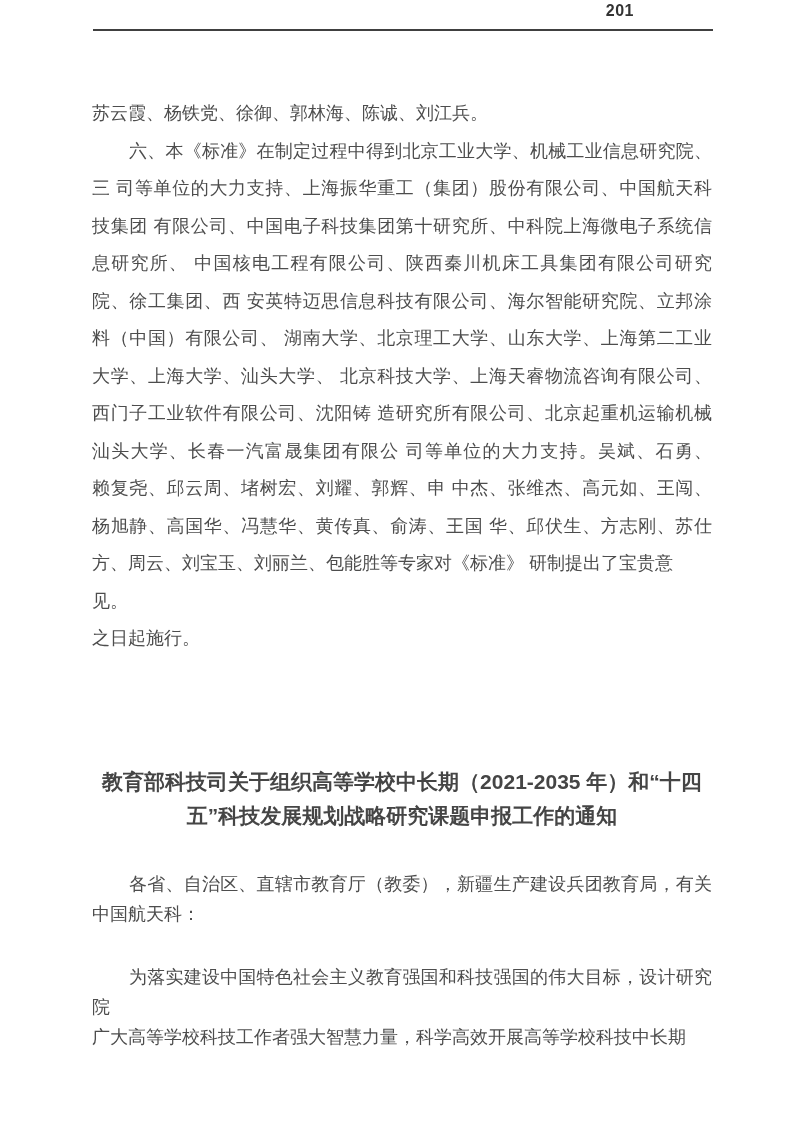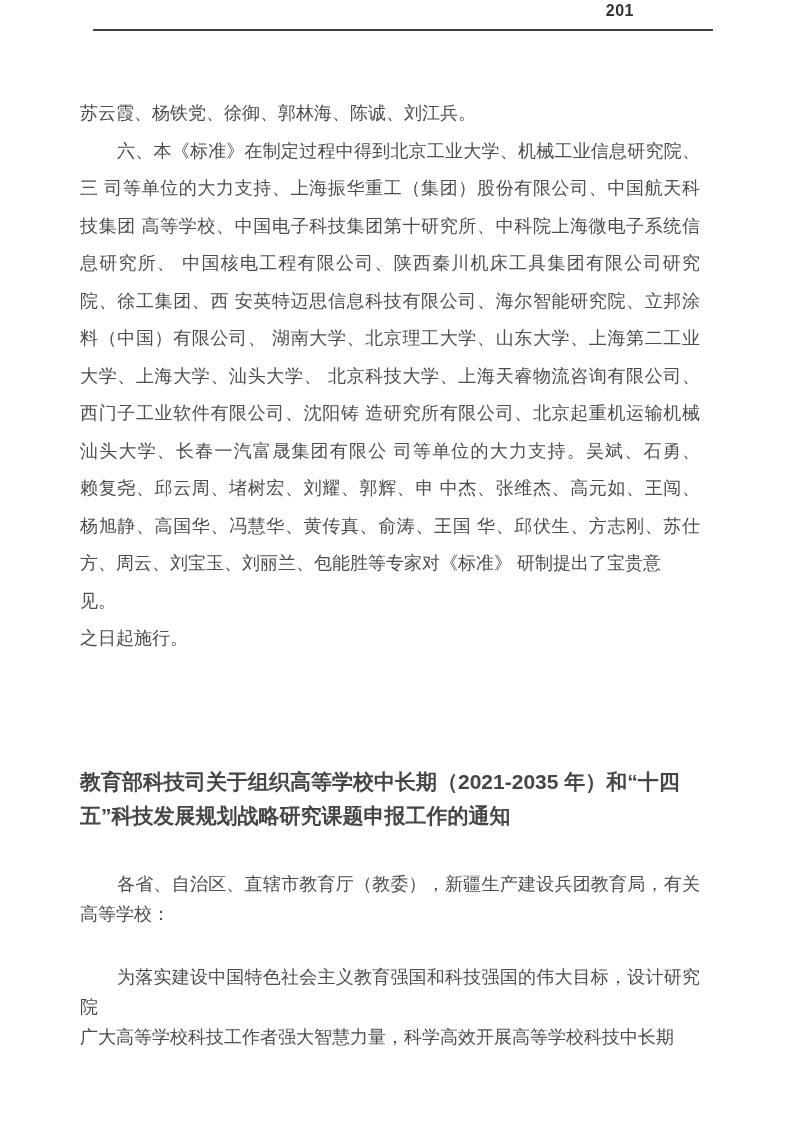--- a/index.html
+++ b/index.html
@@ -23,66 +23,66 @@
   .rule {
     position: absolute;
     top: 29px;
     left: 93px;
     width: 620px;
     height: 2px;
     background: var(--rule, #404040);
   }
   .block {
     position: absolute;
-    left: 80px;
+    left: 92px;
     width: 620px;
     font-size: 18px;
     color: var(--body-text, #4d4d4d);
   }
   .body-top    { top: 95px;  line-height: 37.5px; }
   .heading     { top: 765px; line-height: 34px; font-size: 21px; font-weight: bold;
-                 text-align: left; color: var(--heading-text, #454545); }
+                 text-align: center; color: var(--heading-text, #454545); }
   .salutation  { top: 869px; line-height: 30px; }
   .body-bottom { top: 962px; line-height: 30px; }
   .line { white-space: pre-wrap; }
   .line.j   { text-align: justify; text-align-last: justify; }
   .line.ind { text-indent: 37px; }
 </style>
 </head>
 <body>
 
 <div class="page">
   <div class="pageno">201</div>
   <div class="rule"></div>
 
   <div class="block body-top">
       <div class="line">苏云霞、杨铁党、徐御、郭林海、陈诚、刘江兵。</div>
       <div class="line ind j">六、本《标准》在制定过程中得到北京工业大学、机械工业信息研究院、</div>
       <div class="line j">三 司等单位的大力支持、上海振华重工（集团）股份有限公司、中国航天科</div>
-      <div class="line j">技集团 高等学校、中国电子科技集团第十研究所、中科院上海微电子系统信</div>
+      <div class="line j">技集团 有限公司、中国电子科技集团第十研究所、中科院上海微电子系统信</div>
       <div class="line j">息研究所、 中国核电工程有限公司、陕西秦川机床工具集团有限公司研究</div>
       <div class="line j">院、徐工集团、西 安英特迈思信息科技有限公司、海尔智能研究院、立邦涂</div>
       <div class="line j">料（中国）有限公司、 湖南大学、北京理工大学、山东大学、上海第二工业</div>
       <div class="line j">大学、上海大学、汕头大学、 北京科技大学、上海天睿物流咨询有限公司、</div>
       <div class="line j">西门子工业软件有限公司、沈阳铸 造研究所有限公司、北京起重机运输机械</div>
       <div class="line j">汕头大学、长春一汽富晟集团有限公 司等单位的大力支持。吴斌、石勇、</div>
       <div class="line j">赖复尧、邱云周、堵树宏、刘耀、郭辉、申 中杰、张维杰、高元如、王闯、</div>
       <div class="line j">杨旭静、高国华、冯慧华、黄传真、俞涛、王国 华、邱伏生、方志刚、苏仕</div>
       <div class="line">方、周云、刘宝玉、刘丽兰、包能胜等专家对《标准》 研制提出了宝贵意</div>
       <div class="line">见。</div>
       <div class="line">之日起施行。</div>
     </div>
 
   <div class="block heading">
       <div class="line">教育部科技司关于组织高等学校中长期（2021-2035 年）和“十四</div>
       <div class="line">五”科技发展规划战略研究课题申报工作的通知</div>
     </div>
 
   <div class="block salutation">
       <div class="line ind j">各省、自治区、直辖市教育厅（教委），新疆生产建设兵团教育局，有关</div>
-      <div class="line">高等学校：</div>
+      <div class="line">中国航天科：</div>
     </div>
 
   <div class="block body-bottom">
       <div class="line ind j">为落实建设中国特色社会主义教育强国和科技强国的伟大目标，设计研究院</div>
       <div class="line">广大高等学校科技工作者强大智慧力量，科学高效开展高等学校科技中长期</div>
     </div>
 </div>
 
 </body></html>

